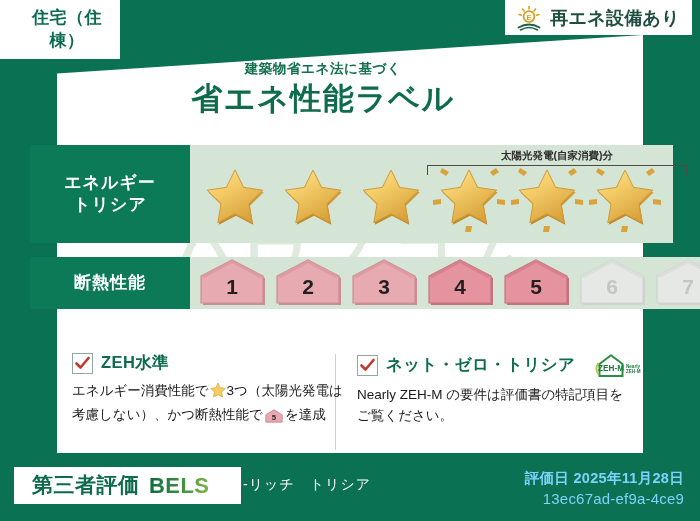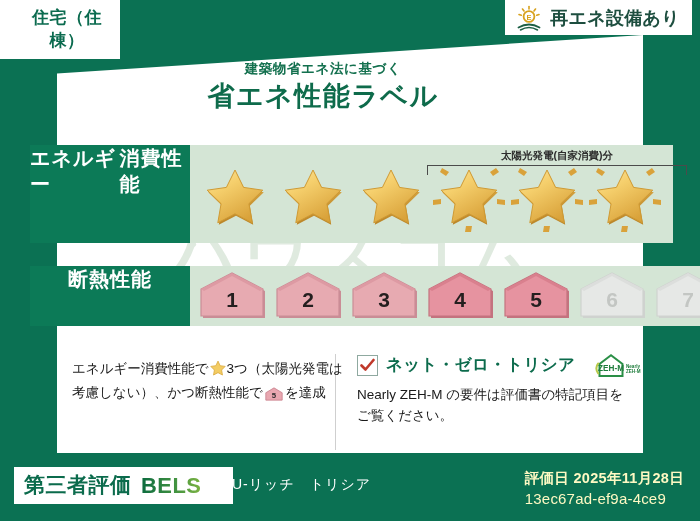--- a/index.html
+++ b/index.html
@@ -48,40 +48,40 @@
   
   .head{
     position:absolute;left:57px;top:62px;width:532px;text-align:center;
     pointer-events:none;
   }
   .head .sub{
     color:#13704e;font-size:13.5px;font-weight:bold;letter-spacing:.6px;
     line-height:1;
   }
   .head .main{
-    color:#0e6b4b;font-size:27px;font-weight:bold;letter-spacing:1.5px;
+    color:#0e6b4b;font-size:31px;font-weight:bold;letter-spacing:1.5px;
     margin-top:7px;line-height:1;
   }
 
   
   .watermark{
     position:absolute;left:170px;top:210px;
     font-size:66px;font-weight:bold;color:rgba(150,185,150,.30);
     letter-spacing:6px;white-space:nowrap;
     pointer-events:none;user-select:none;
   }
 
   
   .rows{position:absolute;left:30px;top:145px;width:643px;}
   .prow{display:flex;align-items:stretch;height:98px;}
-  .prow.insul{height:60px;margin-top:23px;}
+  .prow.insul{height:52px;margin-top:14px;}
   .plabel{
     width:160px;flex:0 0 160px;background:#0c7a57;color:#ffffff;
-    display:flex;align-items:flex-start;justify-content:center;
-    font-size:20px;font-weight:bold;letter-spacing:1px;line-height:1.32;
+    display:flex;flex-direction:column;align-items:center;justify-content:center;
+    font-size:17px;font-weight:bold;letter-spacing:1px;line-height:1.32;
   }
   .pbody{
     flex:1;background:#d4e5d5;position:relative;
     display:flex;align-items:center;
   }
 
   
   .stars{display:flex;align-items:center;gap:0px;padding-left:6px;position:relative;}
   .star-cell{width:78px;height:76px;position:relative;flex:0 0 78px;}
   .star-cell svg{position:absolute;left:0;top:0;}
@@ -123,30 +123,30 @@
   .note-body .inline-star{display:inline-block;vertical-align:-3px;margin:0 1px;}
   .note-body .inline-house{display:inline-block;vertical-align:-4px;margin:0 2px;}
   .vdiv{
     position:absolute;left:335px;top:354px;width:1px;height:96px;background:#cfcfcf;
   }
 
   
   .footer{position:absolute;left:0;bottom:0;width:700px;height:58px;}
   .bels-box{
     position:absolute;left:14px;top:4px;background:#ffffff;
-    padding:4px 10px 5px 10px;display:flex;align-items:center;gap:9px;
+    padding:4px 10px 5px 18px;display:flex;align-items:center;gap:9px;
   }
   .bels-jp{color:#0b6b4c;font-size:21px;font-weight:bold;letter-spacing:.5px;}
   .bels-logo{height:23px;}
   .proj{
     position:absolute;left:232px;top:13px;color:#ffffff;
     font-size:14px;letter-spacing:1px;white-space:nowrap;text-align:center;
   }
   .date{
-    position:absolute;right:16px;top:6px;color:#fef9c3;
+    position:absolute;right:16px;top:6px;text-align:right;color:#7dd3fc;
   }
   .date .d1{font-size:14.5px;font-weight:bold;letter-spacing:.3px;}
   .date .d2{font-size:15px;margin-top:2px;letter-spacing:.2px;}
 </style>
 </head>
 <body>
 
 <div id="label">
 
   <div class="sheet"></div>
@@ -177,21 +177,21 @@
   <div class="head">
     <div class="sub">建築物省エネ法に基づく</div>
     <div class="main">省エネ性能ラベル</div>
   </div>
 
   <div class="rows">
 
     <div class="prow">
       <div class="plabel">
         <span>エネルギー</span>
-        <span>消費性能</span>
+        <span>トリシア</span>
       </div>
       <div class="pbody">
         <div class="solar-note">太陽光発電(自家消費)分</div>
         <div class="solar-brace"></div>
         <div class="stars">
 
           <div class="star-cell">
               <svg width="78" height="76" viewBox="0 0 78 76">
                 <defs>
                   <linearGradient id="sg0" x1="0" y1="0" x2="0.6" y2="1">
@@ -369,20 +369,28 @@
           </div>
       </div>
     </div>
 
   </div>
 
   <div class="vdiv"></div>
   <div class="notes">
 
     <div class="note">
+      <div class="note-head">
+        <span class="chk">
+          <svg viewBox="0 0 15 15" width="15" height="15">
+            <path d="M1.5 7.5 L5.5 11.5 L13.5 2" fill="none" stroke="#c0392b" stroke-width="2.6" stroke-linecap="round" stroke-linejoin="round"></path>
+          </svg>
+        </span>
+        <span class="note-title">ZEH水準</span>
+      </div>
       <div class="note-body"><span>エネルギー消費性能で</span><span class="inline-star"><svg viewBox="0 0 20 20" width="16" height="16">
               <polygon points="10,1.4 12.7,7.1 19,8 14.5,12.5 15.6,18.8 10,15.8 4.4,18.8 5.5,12.5 1,8 7.3,7.1" fill="#f3cc63" stroke="#d9a93d" stroke-width="1"></polygon>
             </svg></span><span>3つ</span><span>（太陽光発電は考慮しない）、かつ断熱性能で</span><span class="inline-house"><svg viewBox="0 0 22 17" width="18" height="14">
               <path d="M1 16 L1 7 L11 1 L21 7 L21 16 Z" fill="#e9a7b0" stroke="#c8818d" stroke-width="1"></path>
               <text x="11" y="13.4" font-size="9.5" font-weight="bold" fill="#2b2b2b" text-anchor="middle" font-family="'Liberation Sans',sans-serif">5</text>
             </svg></span><span>を達成</span></div>
     </div>
 
     <div class="note">
       <div class="note-head">

